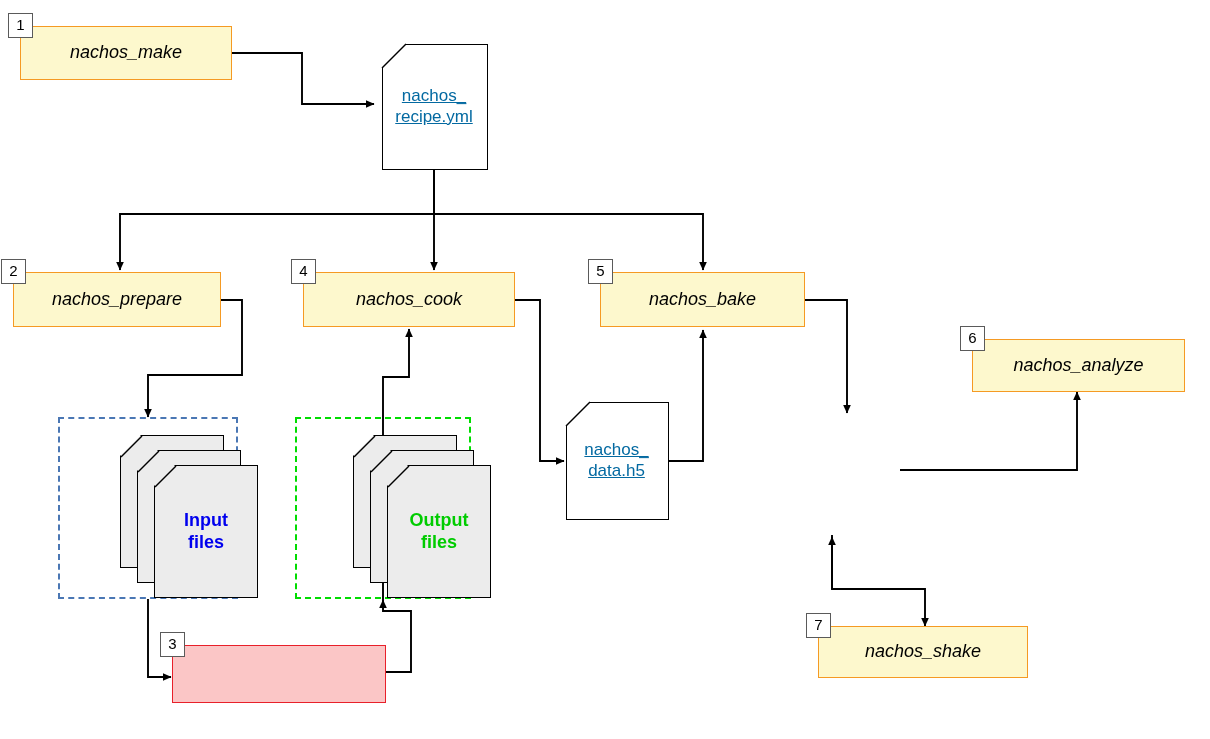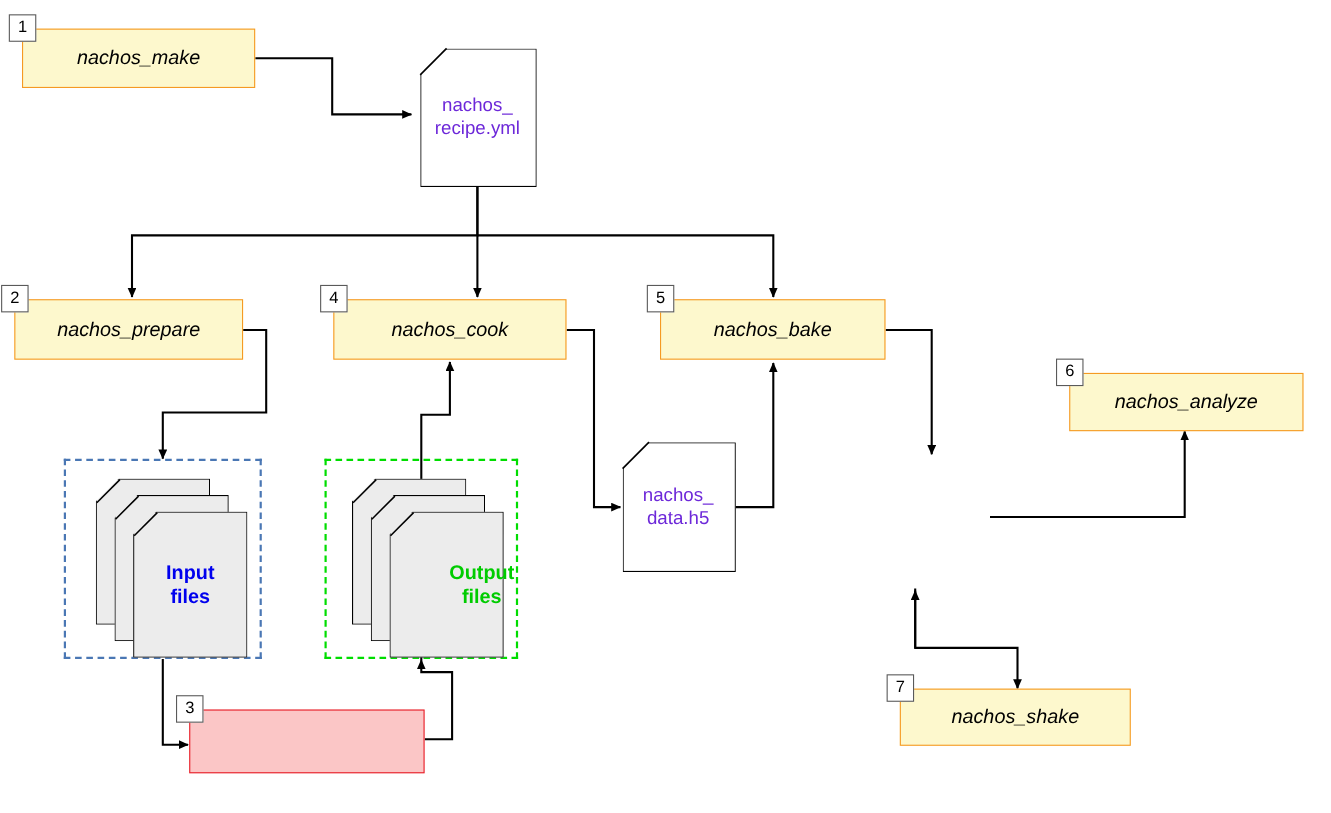--- a/index.html
+++ b/index.html
@@ -91,39 +91,41 @@
   .doc .doc-label {
     position: absolute;
     left: 0; top: 0;
     width: 100%;
     height: 100%;
     display: flex;
     align-items: center;
     justify-content: center;
     text-align: center;
     font-size: 17px;
-    color: #6d28d9;
+    color: #0369a1;
     line-height: 1.25;
     white-space: pre-line;
+    text-decoration: underline;
   }
 
   
   .group-box {
     position: absolute;
     box-sizing: border-box;
     border: 2.5px dashed #4a77b4;
     background: transparent;
     z-index: 2;
   }
   .group-box.green { border-color: #00dd00; }
 
   
   .stack {
     position: absolute;
     z-index: 3;
+    margin-left: 33px;
   }
   .sheet {
     position: absolute;
     box-sizing: border-box;
     width: 104px;
     height: 133px;
     background: #ececec;
     border: 1.4px solid #000000;
     clip-path: polygon(21px 0, 100% 0, 100% 100%, 0 100%, 0 21px);
   }
@@ -147,21 +149,21 @@
     align-items: center;
     justify-content: center;
     text-align: center;
     font-weight: bold;
     font-size: 18px;
     line-height: 1.2;
     white-space: pre-line;
     z-index: 6;
   }
   .stack-label.blue { color: #0000ee; }
-  .stack-label.green { color: #00cc00; padding-left: 32px; }
+  .stack-label.green { color: #00cc00; }
 </style>
 </head>
 <body>
 
 <div id="canvas">
 
   <svg class="edges" viewBox="0 0 1210 739">
     <defs>
       <marker id="ah" markerWidth="10" markerHeight="10" refX="8.4" refY="4" orient="auto" markerUnits="userSpaceOnUse">
         <path d="M0,0 L9,4 L0,8 z" fill="#000000"></path>

